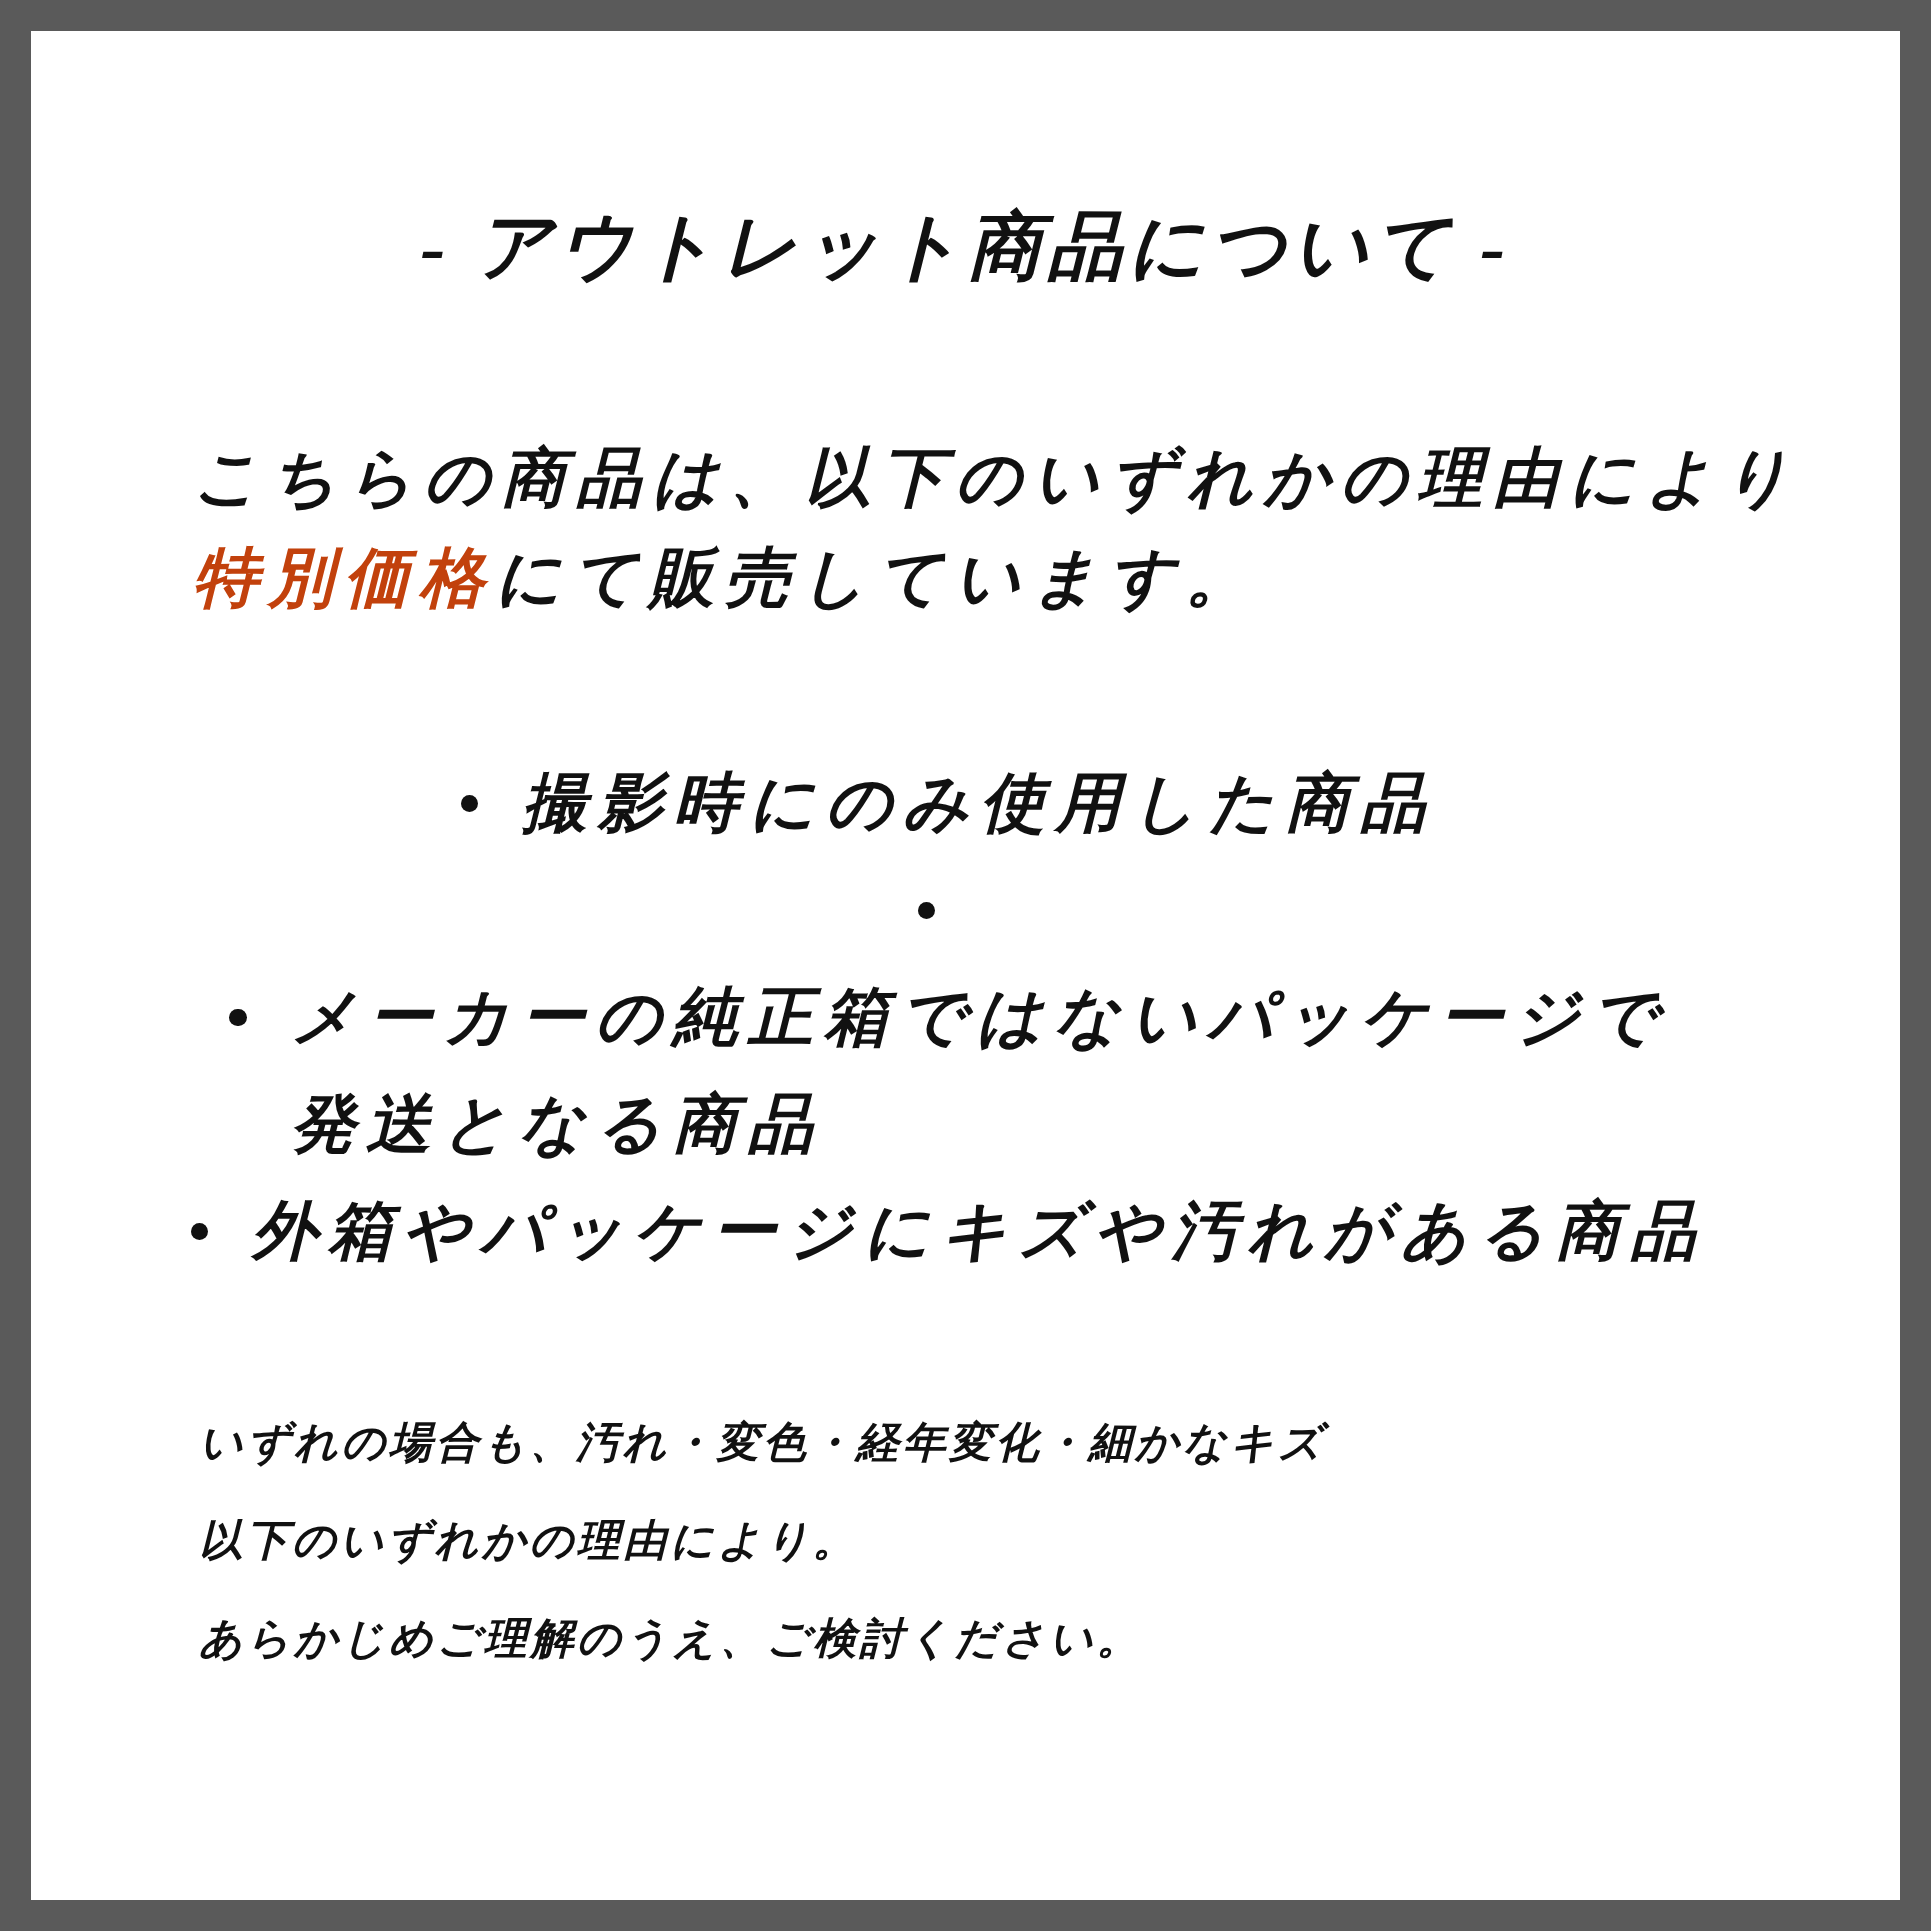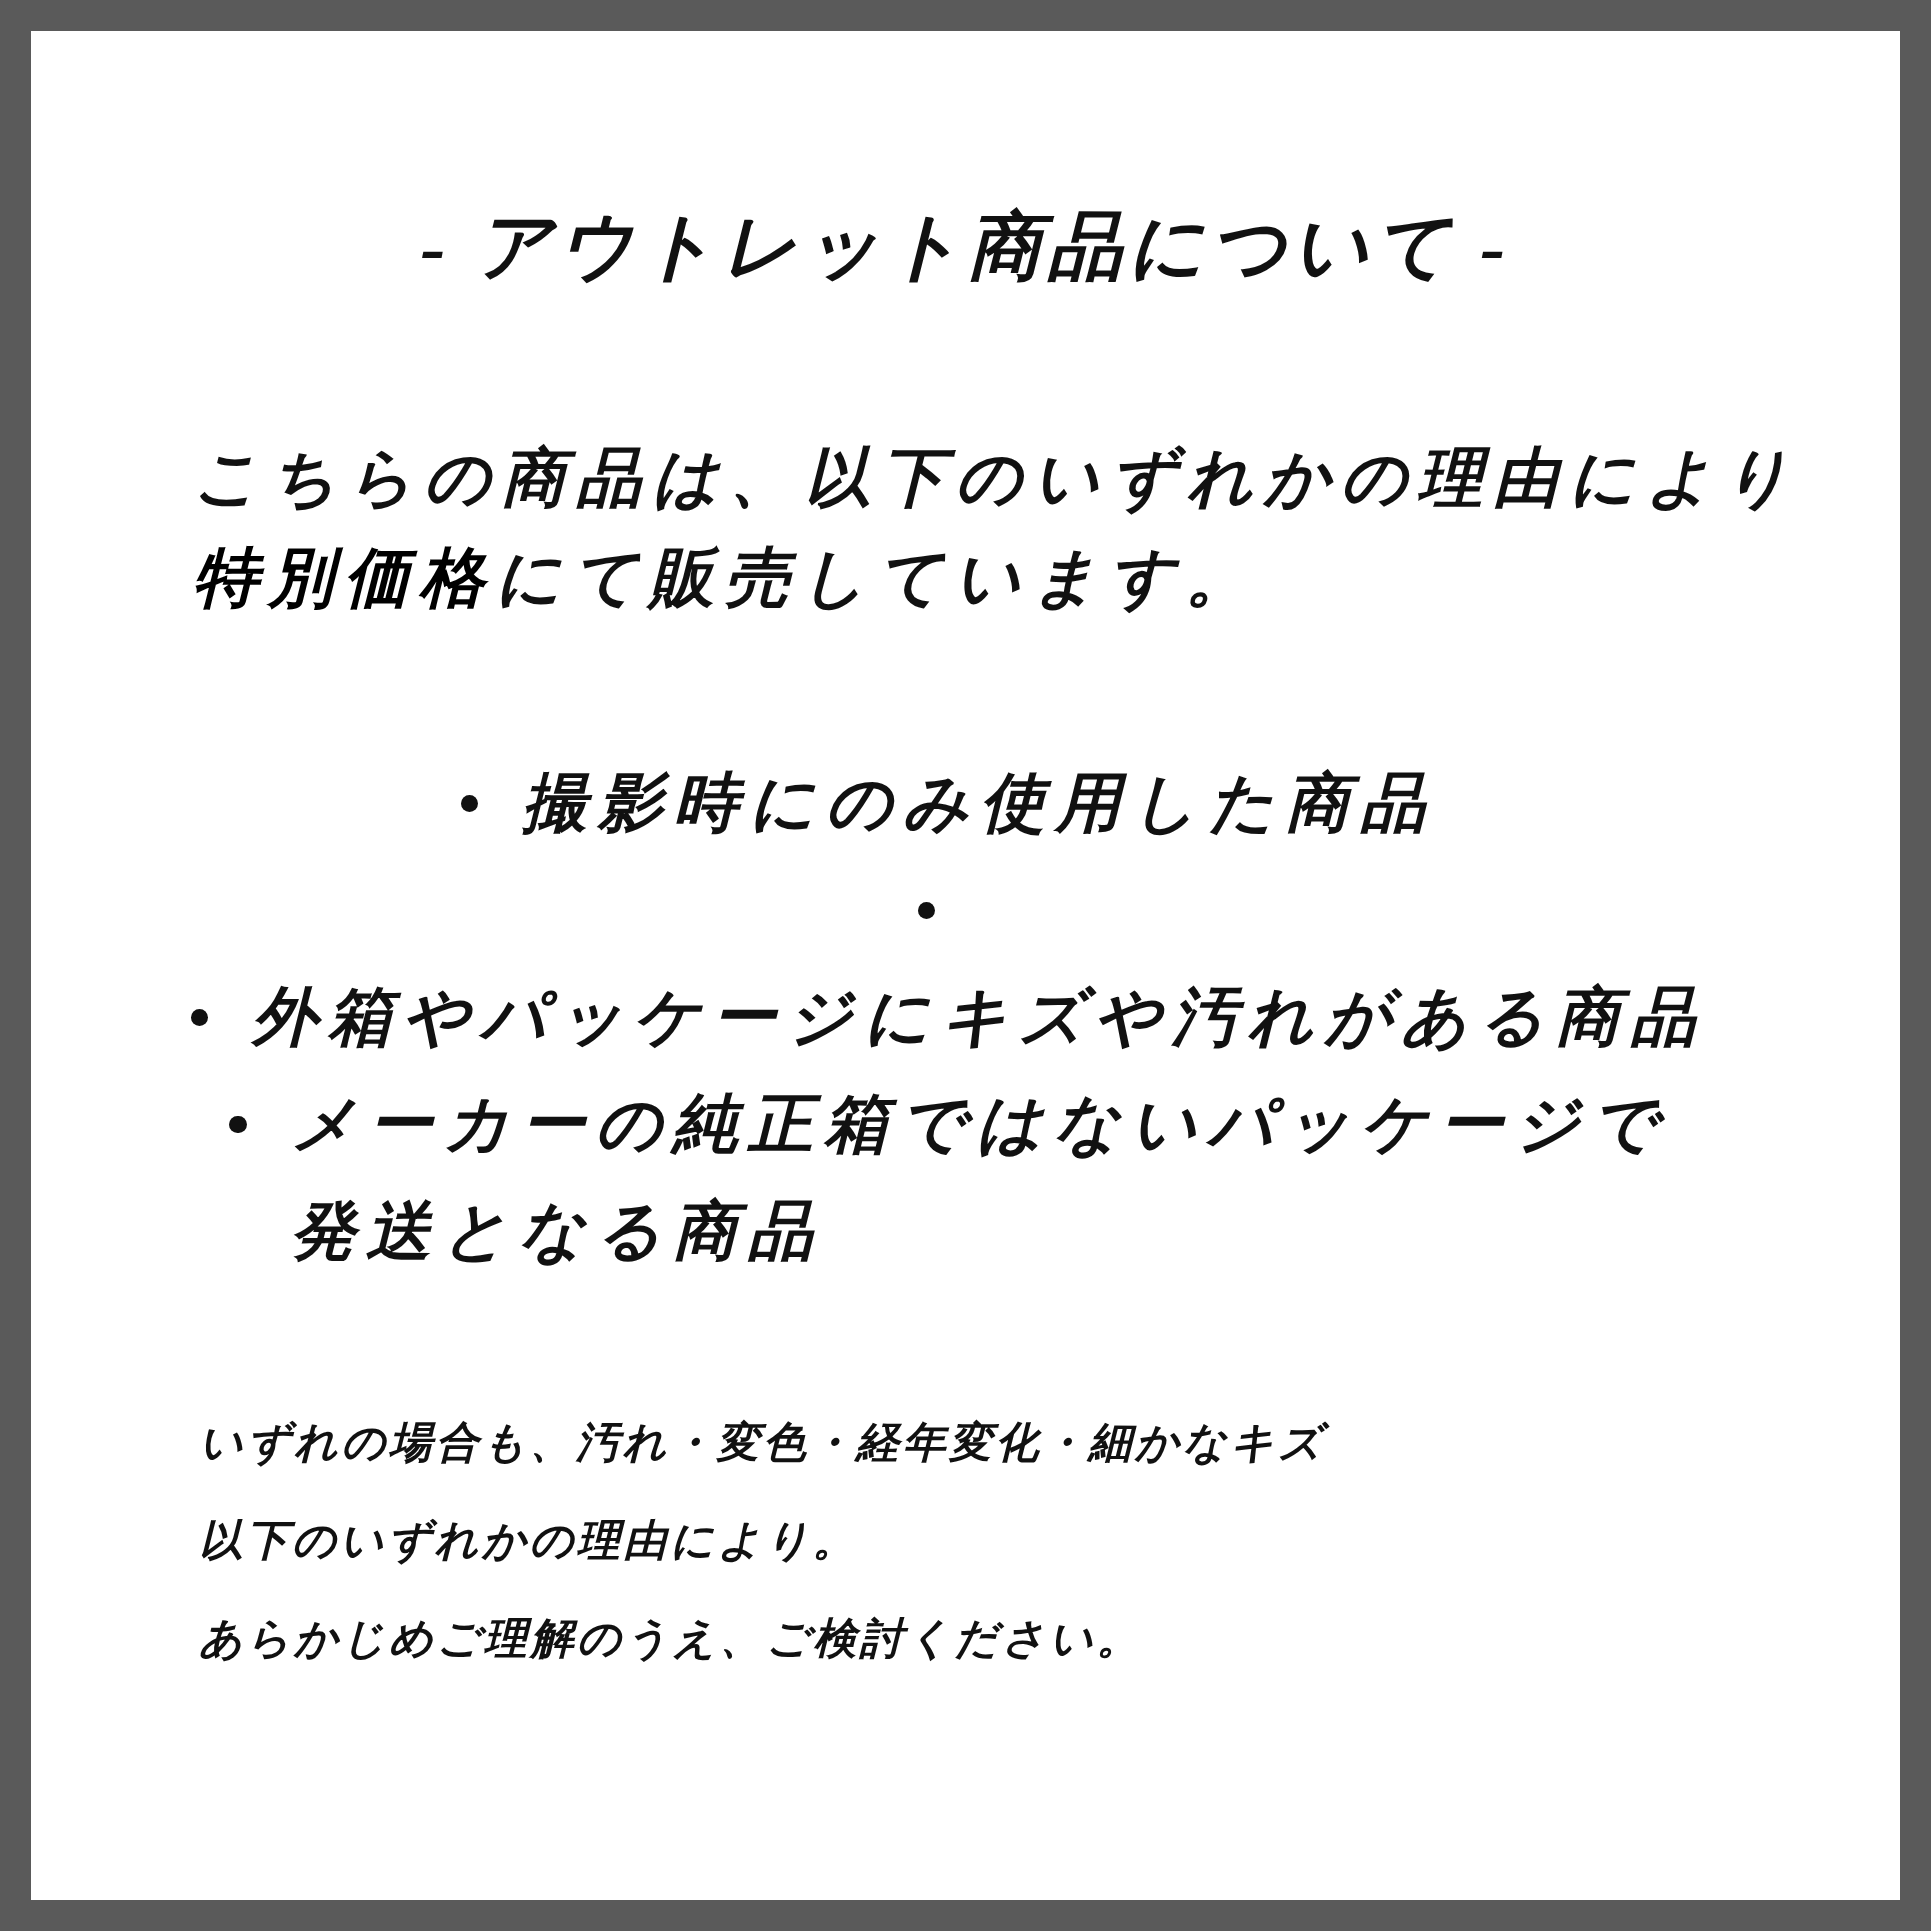--- a/index.html
+++ b/index.html
@@ -47,21 +47,21 @@
     position: absolute;
     top: 397px;
     left: 162px;
     font-size: 65px;
     line-height: 100px;
     font-weight: 700;
     letter-spacing: 10.5px;
     white-space: nowrap;
   }
   .highlight {
-    color: #000000; 
+    color: #c2410c; 
   }
   .bullet-list {
     position: absolute;
     top: 719px;
     left: 149px;
     margin: 0;
     padding: 0;
     list-style: none;
     font-size: 65px;
     line-height: 107px;
@@ -128,30 +128,30 @@
       </li>
       <li class="bullet-item">
         <span class="dot-cell">
             <span class="dot"></span>
           </span>
       </li>
       <li class="bullet-item">
         <span class="dot-cell">
             <span class="dot"></span>
           </span>
-        <span>外箱やパッケージにキズや汚れがある商品</span>
+        <span class="bullet-text-block">
+          <span>メーカーの純正箱ではないパッケージで</span>
+          <span>発送となる商品</span>
+        </span>
       </li>
       <li class="bullet-item">
         <span class="dot-cell">
             <span class="dot"></span>
           </span>
-        <span class="bullet-text-block">
-          <span>メーカーの純正箱ではないパッケージで</span>
-          <span>発送となる商品</span>
-        </span>
+        <span>外箱やパッケージにキズや汚れがある商品</span>
       </li>
     </ul>
 
     <div class="footer-note jp">
       <div>いずれの場合も、汚れ・変色・経年変化・細かなキズ</div>
       <div>以下のいずれかの理由により。</div>
       <div>あらかじめご理解のうえ、ご検討ください。</div>
     </div>
 
   </div>

